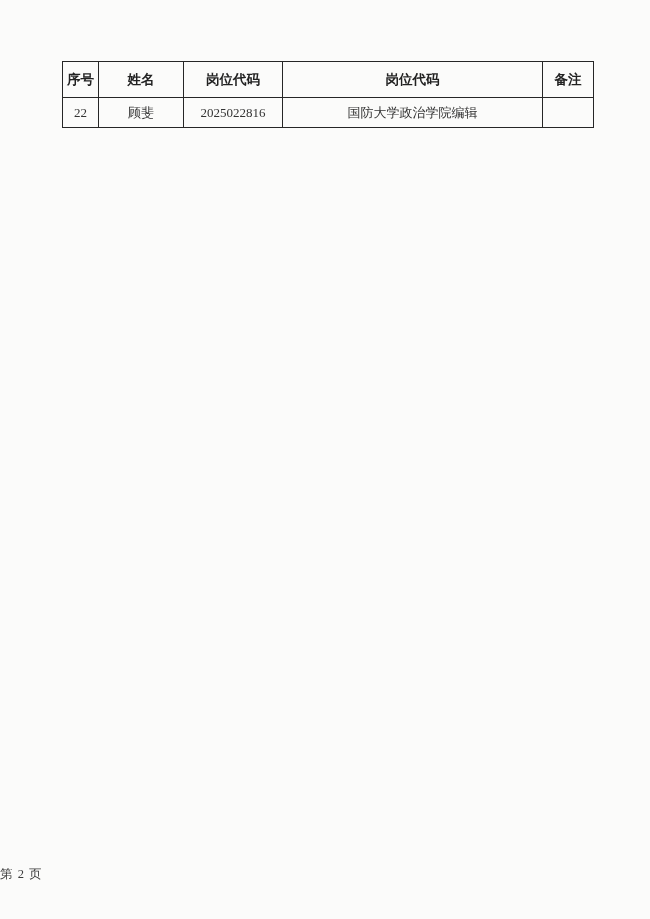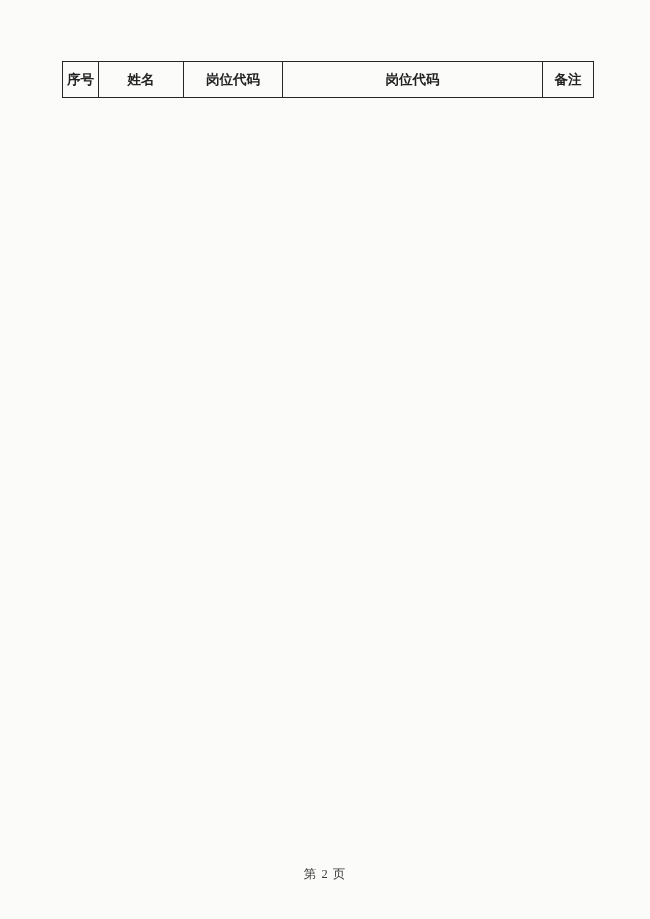--- a/index.html
+++ b/index.html
@@ -52,21 +52,21 @@
   .col-serial   { width: 36px; }
   .col-name     { width: 85px; }
   .col-code     { width: 99px; }
   .col-position { width: 260px; }
   .col-remark   { width: 51px; }
   .page-footer {
     position: absolute;
     left: 0;
     top: 866px;
     width: 100%;
-    text-align: center;
+    text-align: left;
     font-size: 12.5px;
     color: #3a3a3a;
     letter-spacing: 1px;
   }
 </style>
 </head>
 <body>
 
 <div>
 
@@ -81,18 +81,25 @@
     <thead>
       <tr>
         <th>序号</th>
         <th>姓名</th>
         <th>岗位代码</th>
         <th>岗位代码</th>
         <th>备注</th>
       </tr>
     </thead>
     <tbody>
+      <tr>
+        <td>22</td>
+        <td>顾斐</td>
+        <td>2025022816</td>
+        <td>国防大学政治学院编辑</td>
+        <td></td>
+      </tr>
     </tbody>
   </table>
 
   <div class="page-footer">第 2 页</div>
 
 </div>
 
 </body></html>

